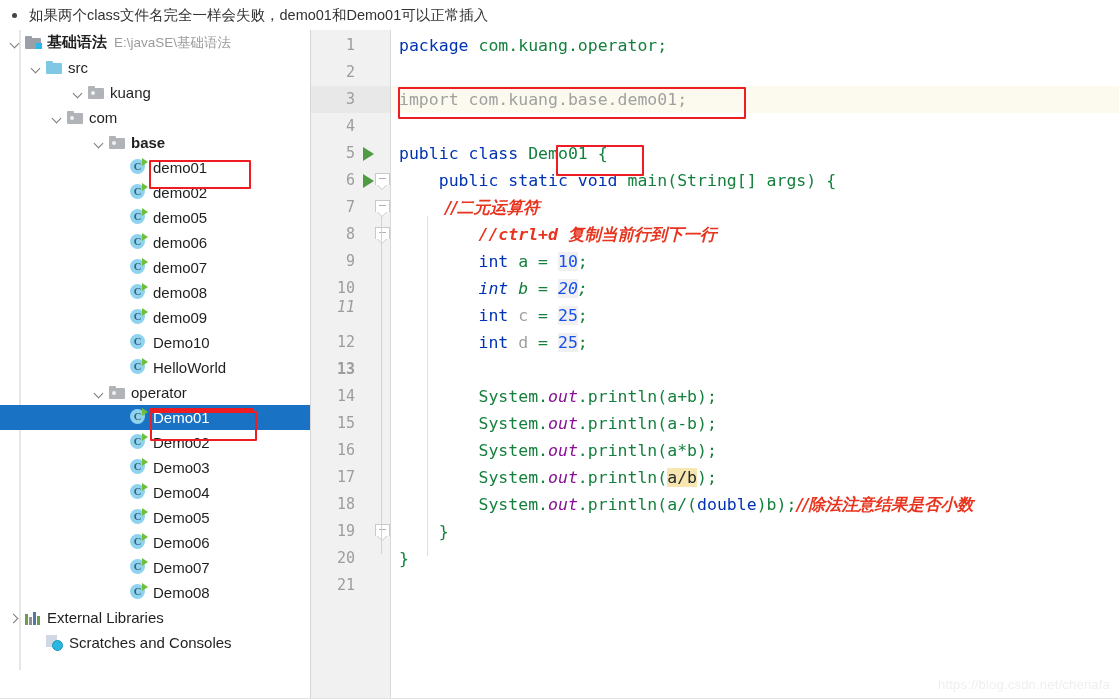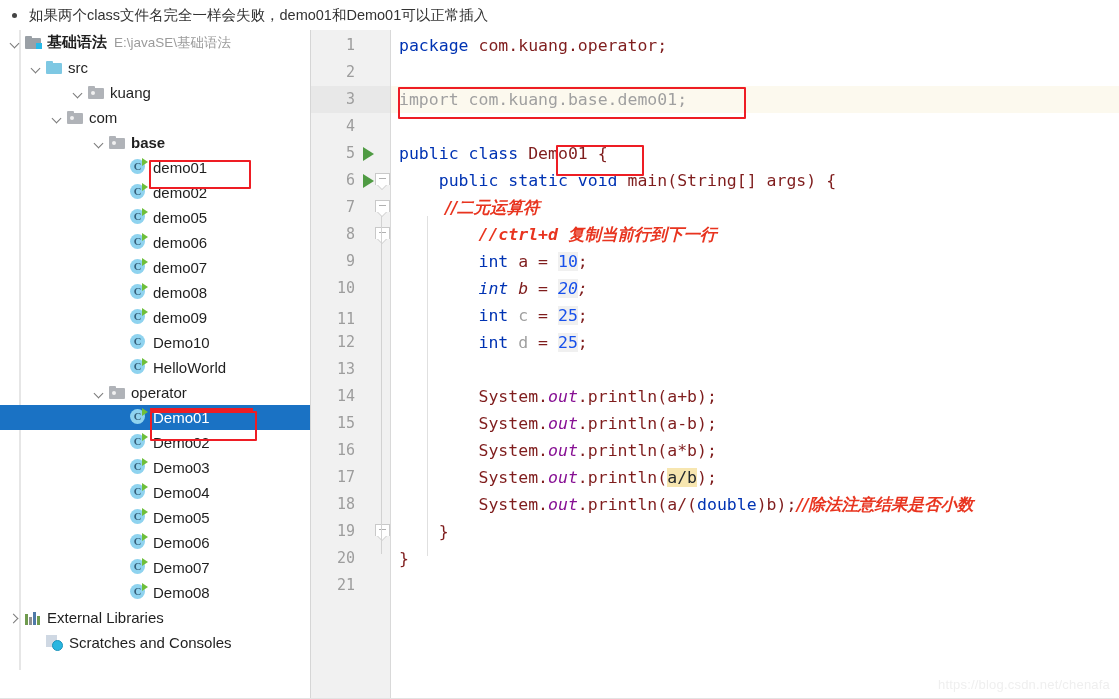--- a/index.html
+++ b/index.html
@@ -136,21 +136,21 @@
   }
   #cur-line-gutter{
     position:absolute;left:0;top:0;width:79px;height:27px;background:#e8e8e8;
   }
   .code{
     position:absolute;left:88px;height:27px;line-height:27px;
     font-family:"DejaVu Sans Mono","Liberation Mono",monospace;
     font-size:16.5px;white-space:pre;color:#24292e;
   }
   .kw{color:#0033b3;}
-  .plain{color:#7f1d1d;}
+  .plain{color:#15803d;}
   .grey{color:#a0a0a0;}
   .cmt{color:#e8341f;font-style:italic;font-weight:bold;}
   .cmt-cn{color:#e8341f;font-style:italic;font-family:"DejaVu Serif","Liberation Serif",serif;font-weight:bold;}
   .num{color:#1750eb;background:#f0f0f0;}
   .fld{color:#871094;font-style:italic;}
   .sel-yellow{background:#f7e6b0;}
   .indent-guide{position:absolute;width:1px;background:#e0e0e0;}
   #watermark{
     position:absolute;right:9px;bottom:7px;
     font-size:13px;color:#efefef;font-family:"Liberation Sans",sans-serif;
@@ -364,23 +364,23 @@
       <div class="ln" style="top: 2px;">1</div>
       <div class="ln" style="top: 29px;">2</div>
       <div class="ln" style="top: 56px;">3</div>
       <div class="ln" style="top: 83px;">4</div>
       <div class="ln" style="top: 110px;">5</div>
       <div class="ln" style="top: 137px;">6</div>
       <div class="ln" style="top: 164px;">7</div>
       <div class="ln" style="top: 191px;">8</div>
       <div class="ln" style="top: 218px;">9</div>
       <div class="ln" style="top: 245px;">10</div>
-      <div class="ln" style="top: 276px;">11</div>
+      <div class="ln" style="top: 264px; font-style: italic;">11</div>
       <div class="ln" style="top: 299px;">12</div>
-      <div class="ln" style="top: 326px;">13</div>
+      <div class="ln" style="top: 326px; font-weight: bold;">13</div>
       <div class="ln" style="top: 353px;">14</div>
       <div class="ln" style="top: 380px;">15</div>
       <div class="ln" style="top: 407px;">16</div>
       <div class="ln" style="top: 434px;">17</div>
       <div class="ln" style="top: 461px;">18</div>
       <div class="ln" style="top: 488px;">19</div>
       <div class="ln" style="top: 515px;">20</div>
       <div class="ln" style="top: 542px;">21</div>
       <div class="run-arrow" style="top: 117px;"></div>
       <div class="run-arrow" style="top: 144px;"></div>

